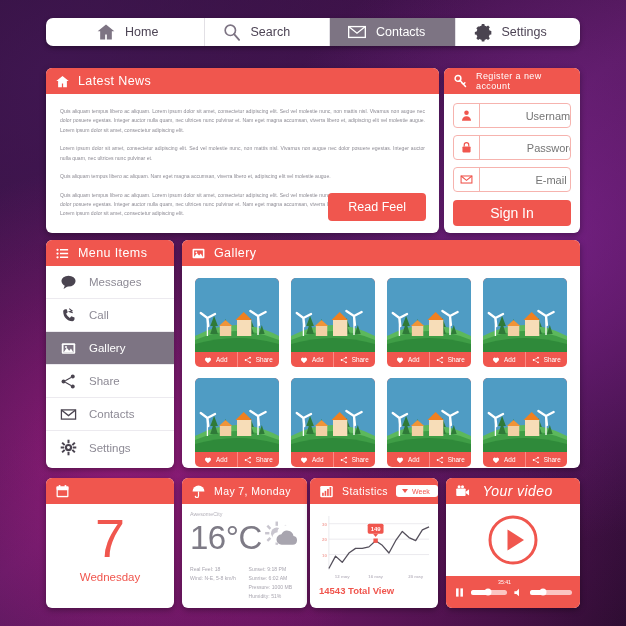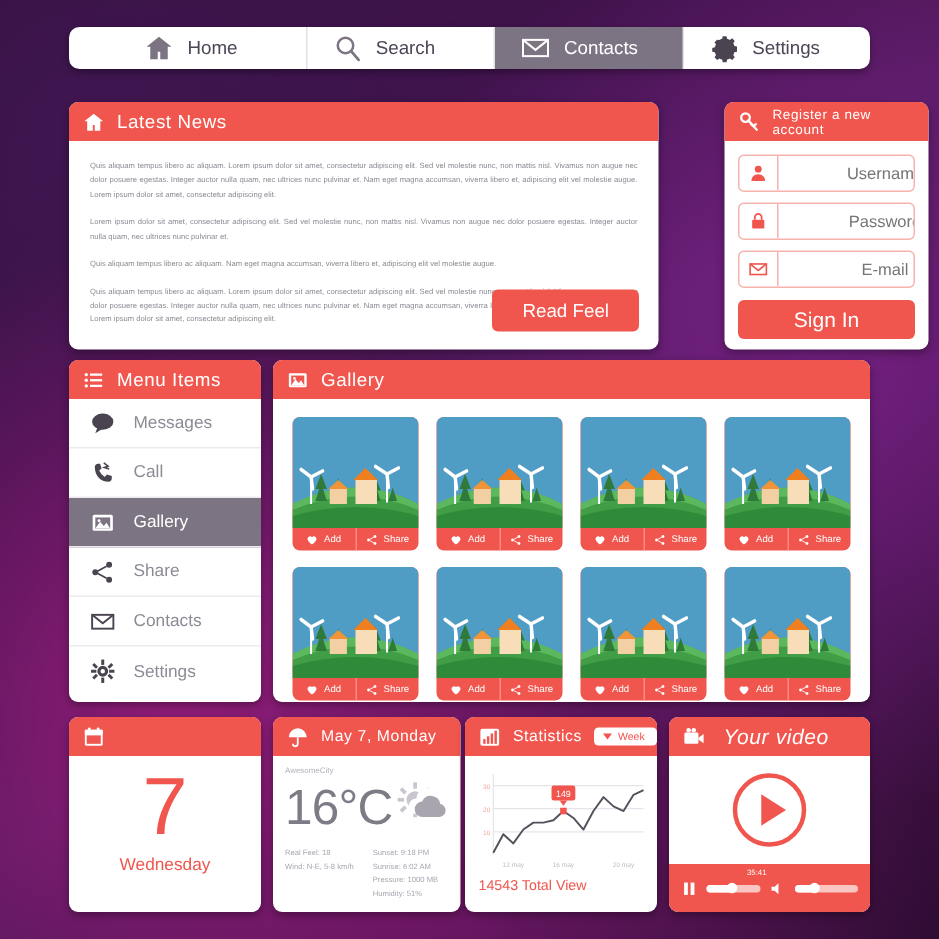--- a/index.html
+++ b/index.html
@@ -58,21 +58,21 @@
     font-size: 5.1px; line-height: 1.85; color: #8c8a93;
     text-align: justify; margin-bottom: 9px;
   }
   .readmore {
     position: absolute; right: 13px; bottom: 12px;
     background: #f0564e; color: #fff; border: none; border-radius: 4px;
     padding: 7px 20px; font-size: 12.5px; font-family: inherit; cursor: pointer;
   }
 
   
-  #register { left: 444px; top: 68px; width: 136px; height: 165px; margin-left: 39px; }
+  #register { left: 444px; top: 68px; width: 136px; height: 165px; }
   #register .phead { font-size: 9px; justify-content: flex-start; }
   .reg-body { padding: 9px 9px 0 9px; }
   .field {
     display: flex; align-items: center; height: 25px; margin-bottom: 7px;
     border: 1px solid #f6b3ae; border-radius: 4px; overflow: hidden;
   }
   .field .fico {
     width: 26px; height: 100%; flex: 0 0 26px;
     border-right: 1px solid #f6b3ae; display: flex;
     align-items: center; justify-content: center;
@@ -138,21 +138,21 @@
   #stats { left: 310px; top: 478px; width: 128px; height: 130px; }
   #stats .phead { justify-content: flex-start; }
   #stats .ttl { font-size: 10.5px; }
   .wk {
     margin-left: auto; background: #fff; color: #f0564e; border-radius: 3px;
     font-size: 7px; padding: 2.5px 8px 2.5px 6px; display: flex;
     align-items: center; gap: 4px; cursor: pointer;
   }
   .wk .car { width: 0; height: 0; border-left: 3px solid transparent;
              border-right: 3px solid transparent; border-top: 4px solid #f0564e; }
-  .st-body { position: relative; height: 104px; padding: 6px 5px 0 4px; }
+  .st-body { position: relative; height: 104px; padding: 6px 5px 0 4px; font-weight: bold; }
   .st-svg { width: 100%; height: 74px; display: block; }
   .st-total { font-size: 9.5px; color: #f0564e; text-align: left; padding-left: 5px; margin-top: 1px; }
 
   #video { left: 446px; top: 478px; width: 134px; height: 130px; }
   #video .phead { justify-content: flex-start; }
   #video .ttl { flex: 1; text-align: center; font-size: 14px; margin-right: 14px; font-style: italic; }
   .vid-stage {
     height: 72px; display: flex; align-items: center; justify-content: center;
     background: #fff;
   }

